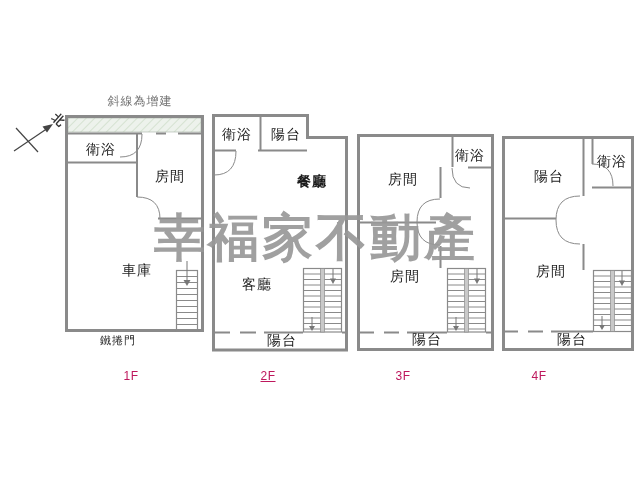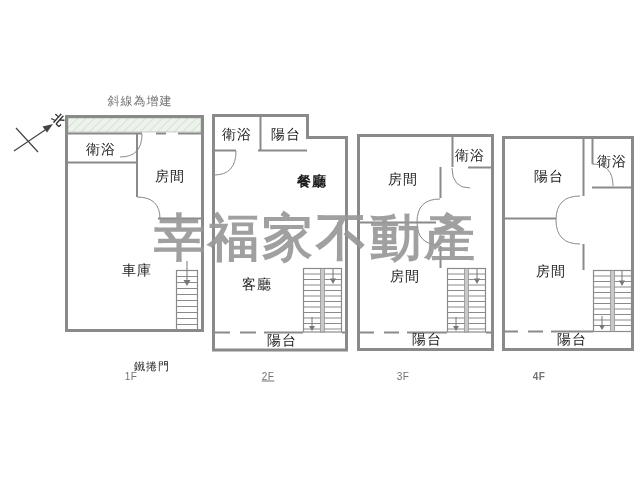--- a/index.html
+++ b/index.html
@@ -8,21 +8,21 @@
     font-family:"Liberation Sans","DejaVu Sans",sans-serif;
   }
   .plan-svg{position:absolute;left:0;top:0;}
   .lb{
     position:absolute;transform:translate(-50%,-50%);
     font-size:14px;color:#1c1c1c;letter-spacing:1px;white-space:nowrap;
   }
   .lb.outside{font-size:11px;}
   .floor-name{
     position:absolute;transform:translate(-50%,-50%);
-    font-size:10px;color:#737373;white-space:nowrap;letter-spacing:0.5px;
+    font-size:12px;color:#be185d;white-space:nowrap;letter-spacing:0.5px;
   }
   .hatch-note{
     position:absolute;transform:translate(-50%,-50%);
     font-size:12px;color:#737373;letter-spacing:1px;white-space:nowrap;
   }
   .north-label{
     position:absolute;transform:translate(-50%,-50%) rotate(42deg);
     font-size:12px;font-weight:bold;color:#333;white-space:nowrap;
   }
   .watermark{
@@ -130,21 +130,21 @@
     </g>
   </svg>
 
   <div class="north-label" style="left:58px;top:120px;">北</div>
   <div class="hatch-note" style="left:140px;top:101px;">斜線為增建</div>
 
   <div>
     <div class="lb" style="left:101px;top:150px;">衛浴</div>
     <div class="lb" style="left:170px;top:177px;">房間</div>
     <div class="lb" style="left:137px;top:255px;margin-top:16px;">車庫</div>
-    <div class="lb outside" style="left:152px;top:340px;margin-top:26px;">鐵捲門</div>
+    <div class="lb outside" style="left:118px;top:340px;">鐵捲門</div>
     <div class="floor-name" style="left:131px;top:376px;">1F</div>
   </div>
 
   <div>
     <div class="lb" style="left:237px;top:135px;">衛浴</div>
     <div class="lb" style="left:286px;top:135px;">陽台</div>
     <div class="lb" style="left:312px;top:182px;font-weight:bold;">餐廳</div>
     <div class="lb" style="left:257px;top:277px;margin-top:8px;">客廳</div>
     <div class="lb" style="left:282px;top:341px;">陽台</div>
     <div class="floor-name" style="left:268px;top:376px;text-decoration:underline;">2F</div>
@@ -156,18 +156,18 @@
     <div class="lb" style="left:405px;top:277px;">房間</div>
     <div class="lb" style="left:427px;top:340px;">陽台</div>
     <div class="floor-name" style="left:403px;top:376px;">3F</div>
   </div>
 
   <div>
     <div class="lb" style="left:549px;top:177px;">陽台</div>
     <div class="lb" style="left:612px;top:162px;">衛浴</div>
     <div class="lb" style="left:551px;top:272px;">房間</div>
     <div class="lb" style="left:572px;top:340px;">陽台</div>
-    <div class="floor-name" style="left:539px;top:376px;font-weight:bold;">4F</div>
+    <div class="floor-name" style="left:539px;top:376px;">4F</div>
   </div>
 
   <div class="watermark">幸福家不動產</div>
 
 </div>
 
 </body></html>

